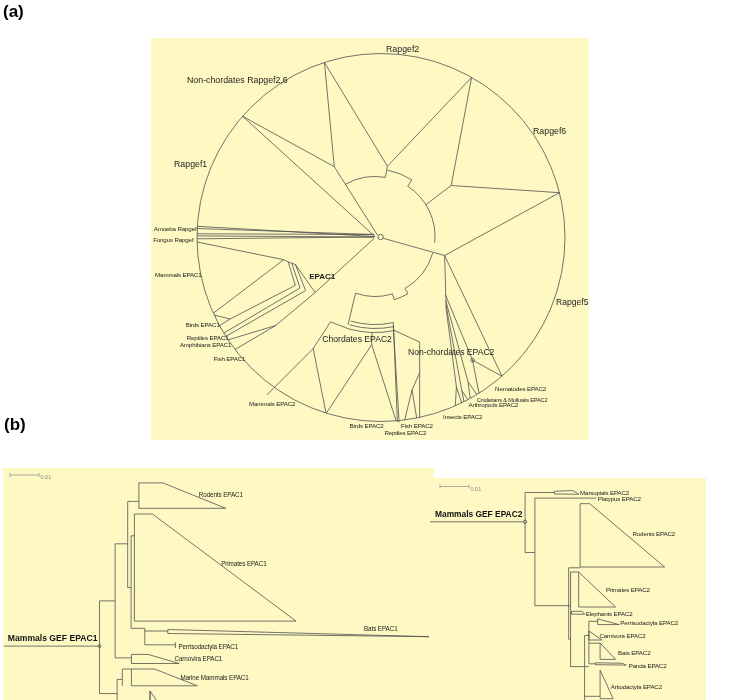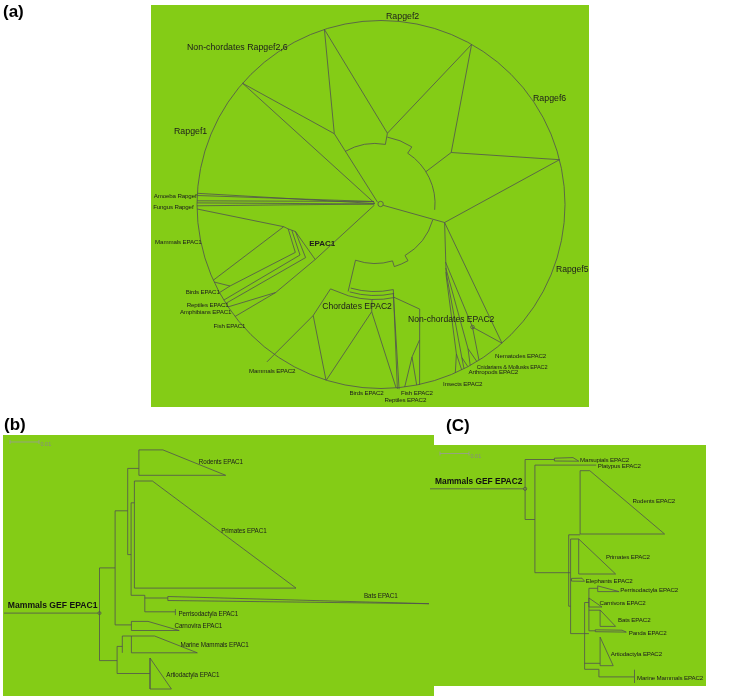--- a/index.html
+++ b/index.html
@@ -1,18 +1,18 @@
 <!DOCTYPE html>
 <html><head>
 <meta charset="utf-8">
 <style>
 html,body{margin:0;padding:0;}
 body{width:735px;height:700px;background:#ffffff;position:relative;
       font-family:"Liberation Sans",sans-serif;overflow:hidden;}
-.panel{position:absolute;background:#84cc16;}
+.panel{position:absolute;background:#fef9c3;margin-top:33px;}
 .plabel{position:absolute;font-weight:bold;font-size:17px;color:#000;line-height:0.95;}
 svg{position:absolute;left:0;top:0;}
 text{font-family:"Liberation Sans",sans-serif;}
 </style>
 </head>
 <body>
 <div class="plabel" style="left:3px;top:4px;">(a)</div>
 <div class="plabel" style="left:4px;top:417px;">(b)</div>
 <div class="plabel" style="left:446px;top:418px;">(C)</div>
 <div class="panel" style="left:151px;top:5px;width:438px;height:402px;">

